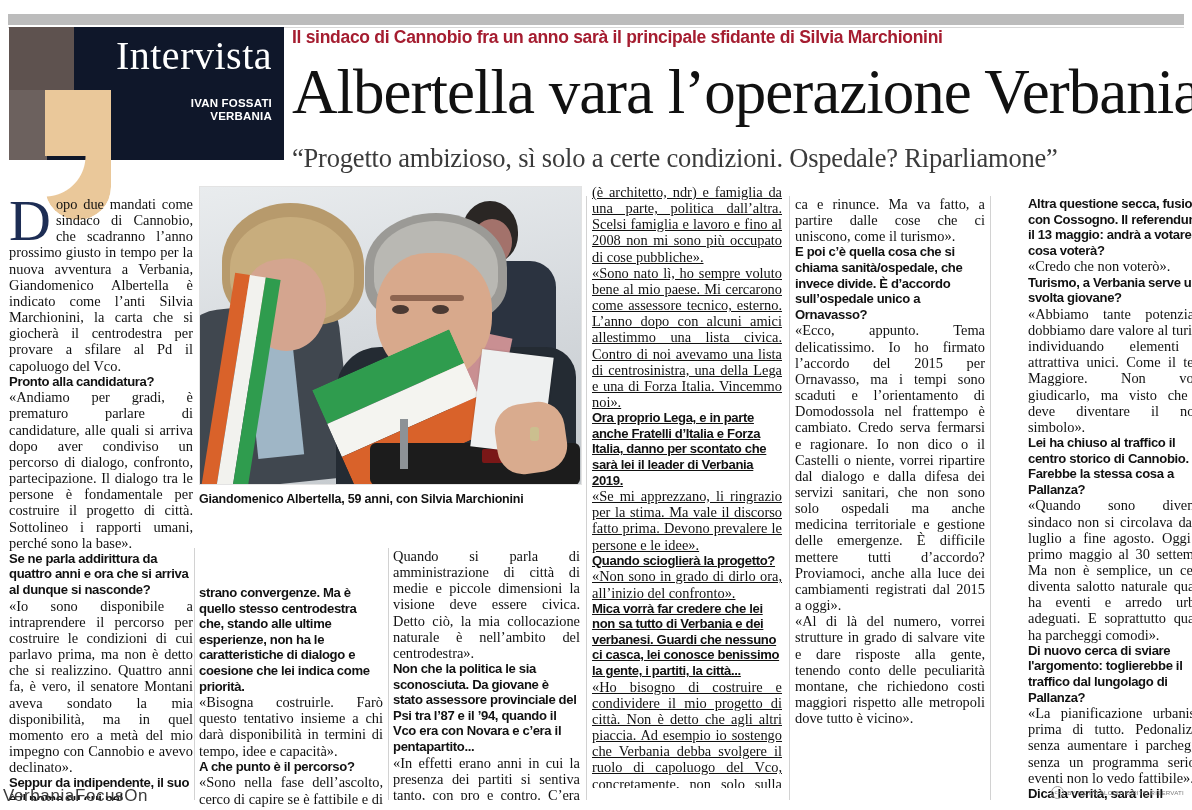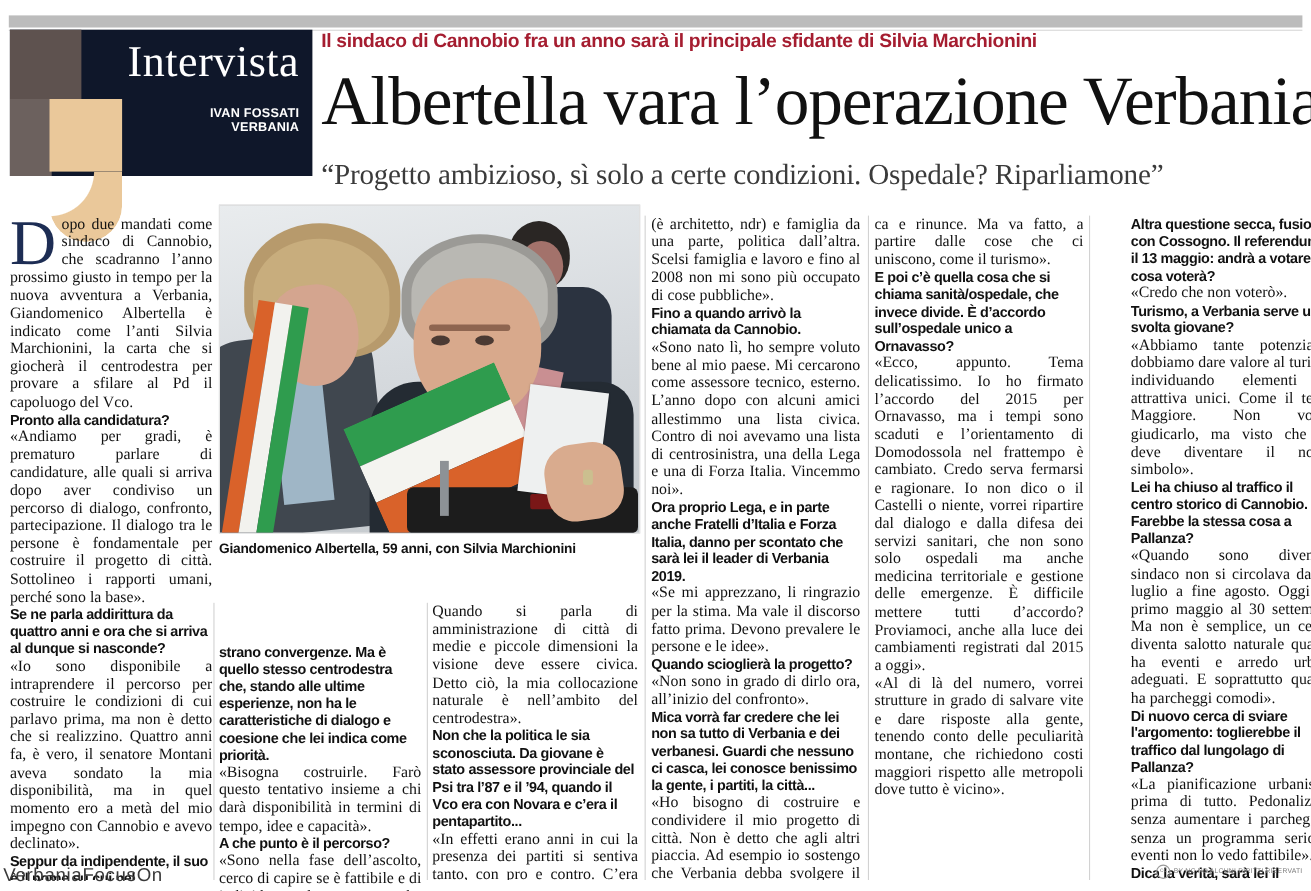--- a/index.html
+++ b/index.html
@@ -130,21 +130,21 @@
   .dropcap{
     float:left;font-family:"Liberation Serif", serif;
     font-size:58px;line-height:46px;color:#1d2d54;
     padding:2px 5px 0 0;font-weight:normal;
   }
 
   
   #c1{left:9px;  top:196px;width:184px;height:604px;}
   #c2{left:199px;top:548px;width:184px;height:252px;margin-top:37px;}
   #c3{left:393px;top:548px;width:187px;height:252px;}
-  #c4{left:592px;top:196px;width:190px;height:604px;}
+  #c4{left:592px;top:184px;width:190px;height:604px;text-decoration:underline;}
   #c5{left:795px;top:196px;width:190px;height:604px;}
   #c6{left:996px;top:196px;width:188px;height:604px;margin-left:32px;}
 
   .vrule{position:absolute;width:1px;background:#d2d2d2;}
 
   
   .watermark{
     position:absolute;left:3px;top:786px;
     font-family:"Liberation Sans", sans-serif;font-size:17px;color:#3a3a3a;
     letter-spacing:.6px;
@@ -248,21 +248,20 @@
   </div>
 
   <div class="col" id="c3">
     <p>Quando si parla di amministrazione di città di medie e piccole dimensioni la visione deve essere civica. Detto ciò, la mia collocazione naturale è nell’ambito del centrodestra».</p>
     <p class="q">Non che la politica le sia sconosciuta. Da giovane è stato assessore provinciale del Psi tra l’87 e il ’94, quando il Vco era con Novara e c’era il pentapartito...</p>
     <p>«In effetti erano anni in cui la presenza dei partiti si sentiva tanto, con pro e contro. C’era dibattito, crescita graduale, esisteva la gavetta. Ma nel ’94 arrivai a un bivio, professione</p>
   </div>
 
   <div class="col" id="c4">
     <p>(è architetto, ndr) e famiglia da una parte, politica dall’altra. Scelsi famiglia e lavoro e fino al 2008 non mi sono più occupato di cose pubbliche».</p>
-    <p class="q">Fino a quando arrivò la chiamata da Cannobio.</p>
     <p>«Sono nato lì, ho sempre voluto bene al mio paese. Mi cercarono come assessore tecnico, esterno. L’anno dopo con alcuni amici allestimmo una lista civica. Contro di noi avevamo una lista di centrosinistra, una della Lega e una di Forza Italia. Vincemmo noi».</p>
     <p class="q">Ora proprio Lega, e in parte anche Fratelli d’Italia e Forza Italia, danno per scontato che sarà lei il leader di Verbania 2019.</p>
     <p>«Se mi apprezzano, li ringrazio per la stima. Ma vale il discorso fatto prima. Devono prevalere le persone e le idee».</p>
     <p class="q">Quando scioglierà la progetto?</p>
     <p>«Non sono in grado di dirlo ora, all’inizio del confronto».</p>
     <p class="q">Mica vorrà far credere che lei non sa tutto di Verbania e dei verbanesi. Guardi che nessuno ci casca, lei conosce benissimo la gente, i partiti, la città...</p>
     <p>«Ho bisogno di costruire e condividere il mio progetto di città. Non è detto che agli altri piaccia. Ad esempio io sostengo che Verbania debba svolgere il ruolo di capoluogo del Vco, concretamente, non solo sulla carta. E questo comporta fati-</p>
   </div>
 
   <div class="col" id="c5">

